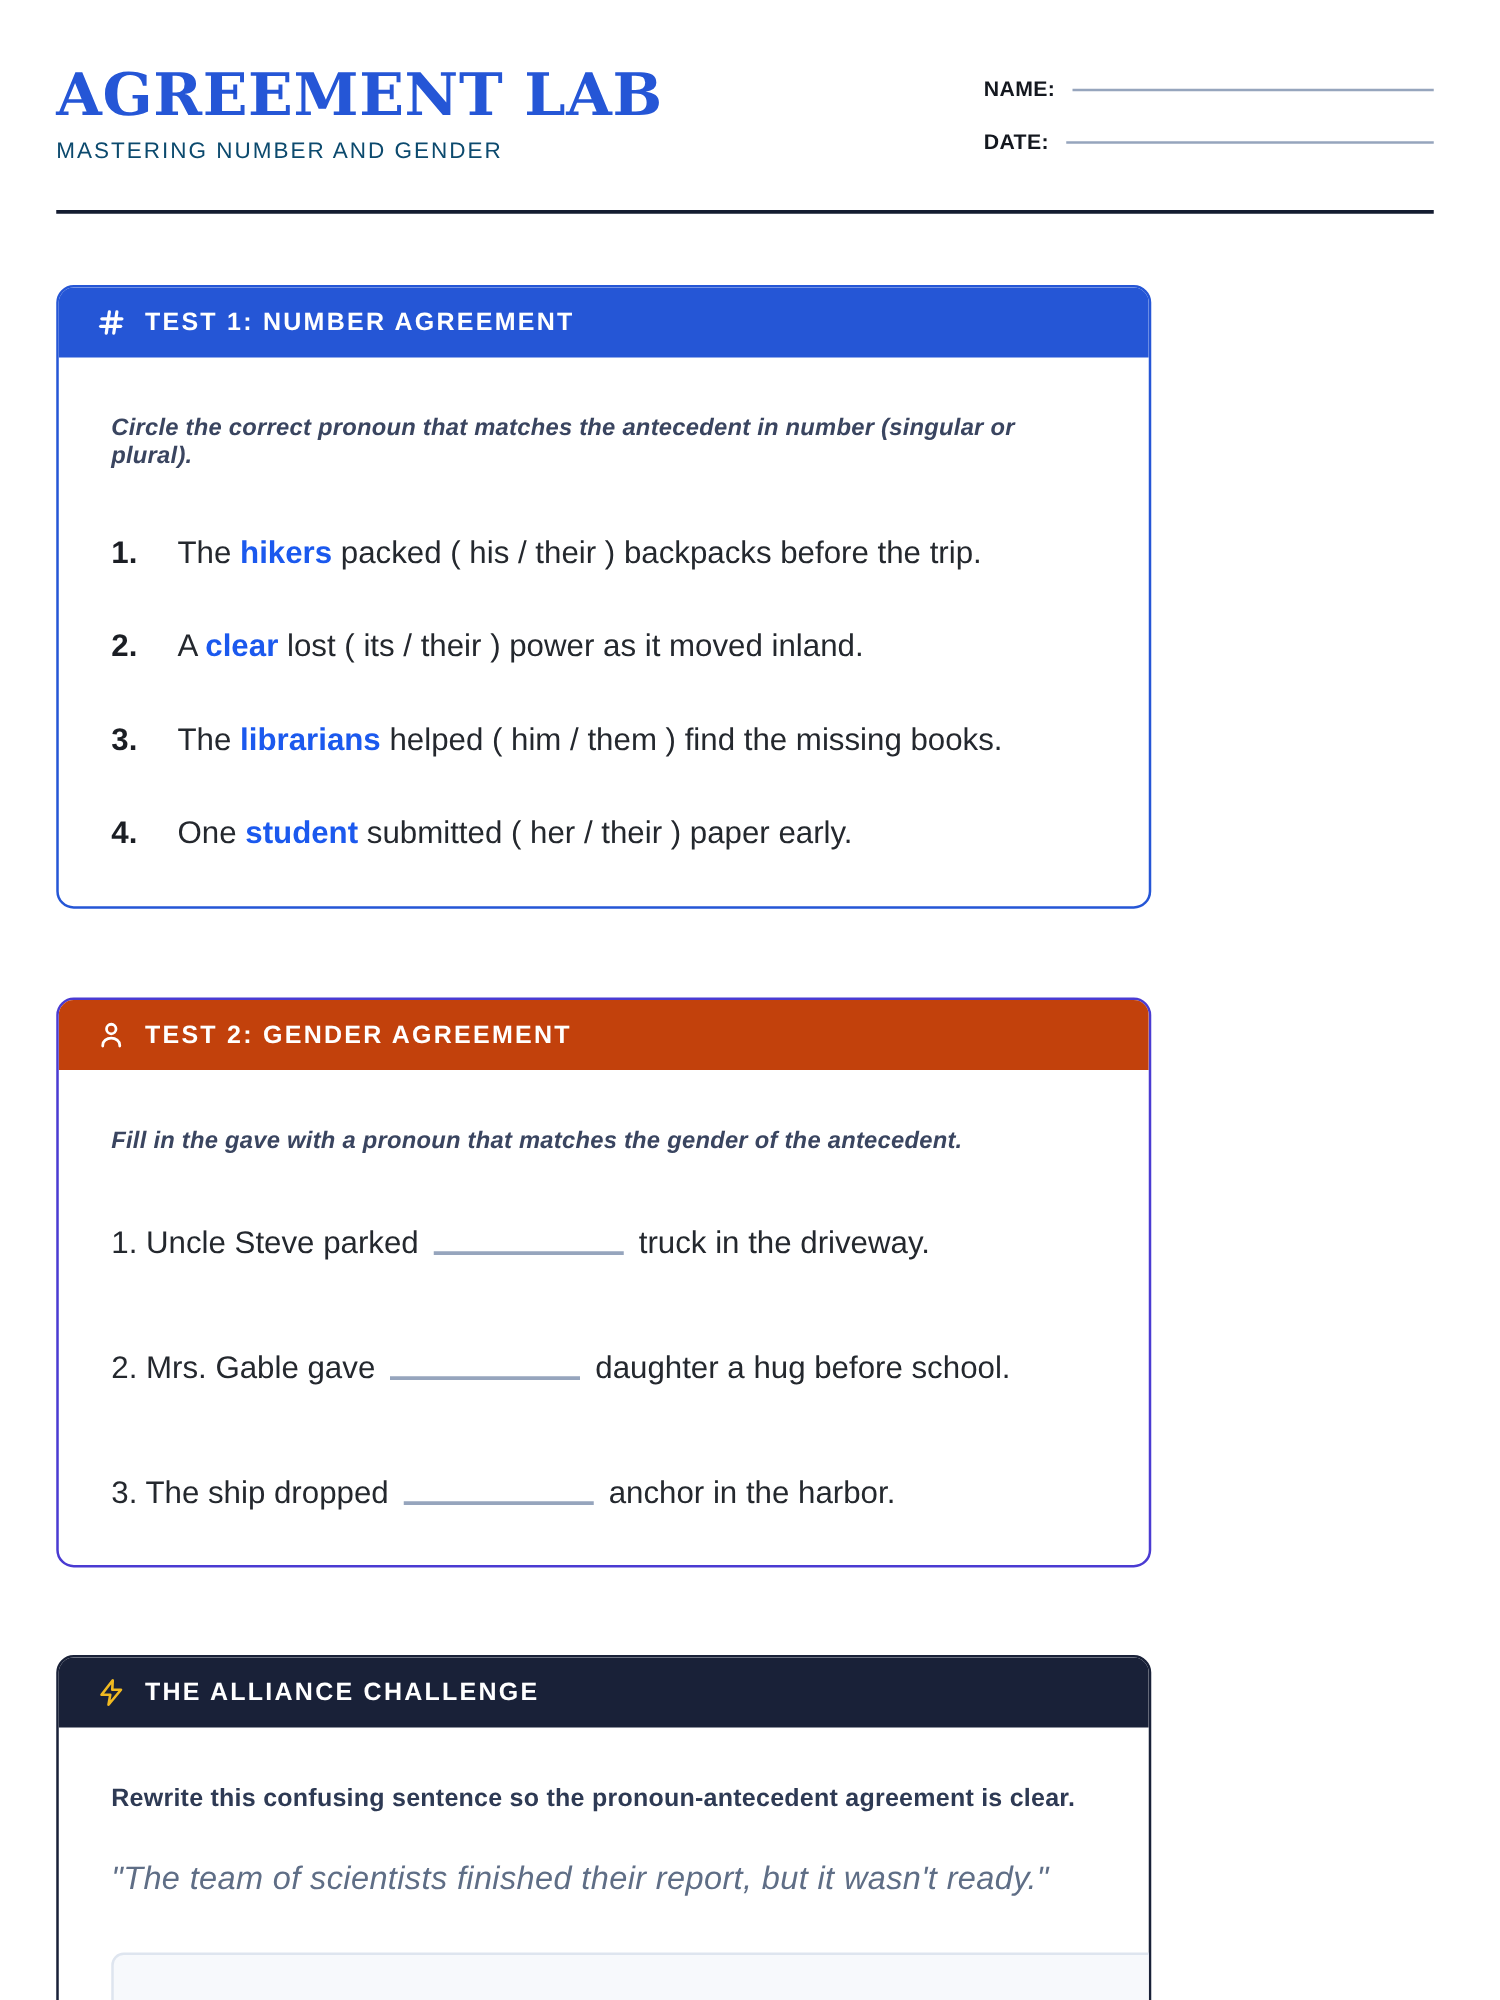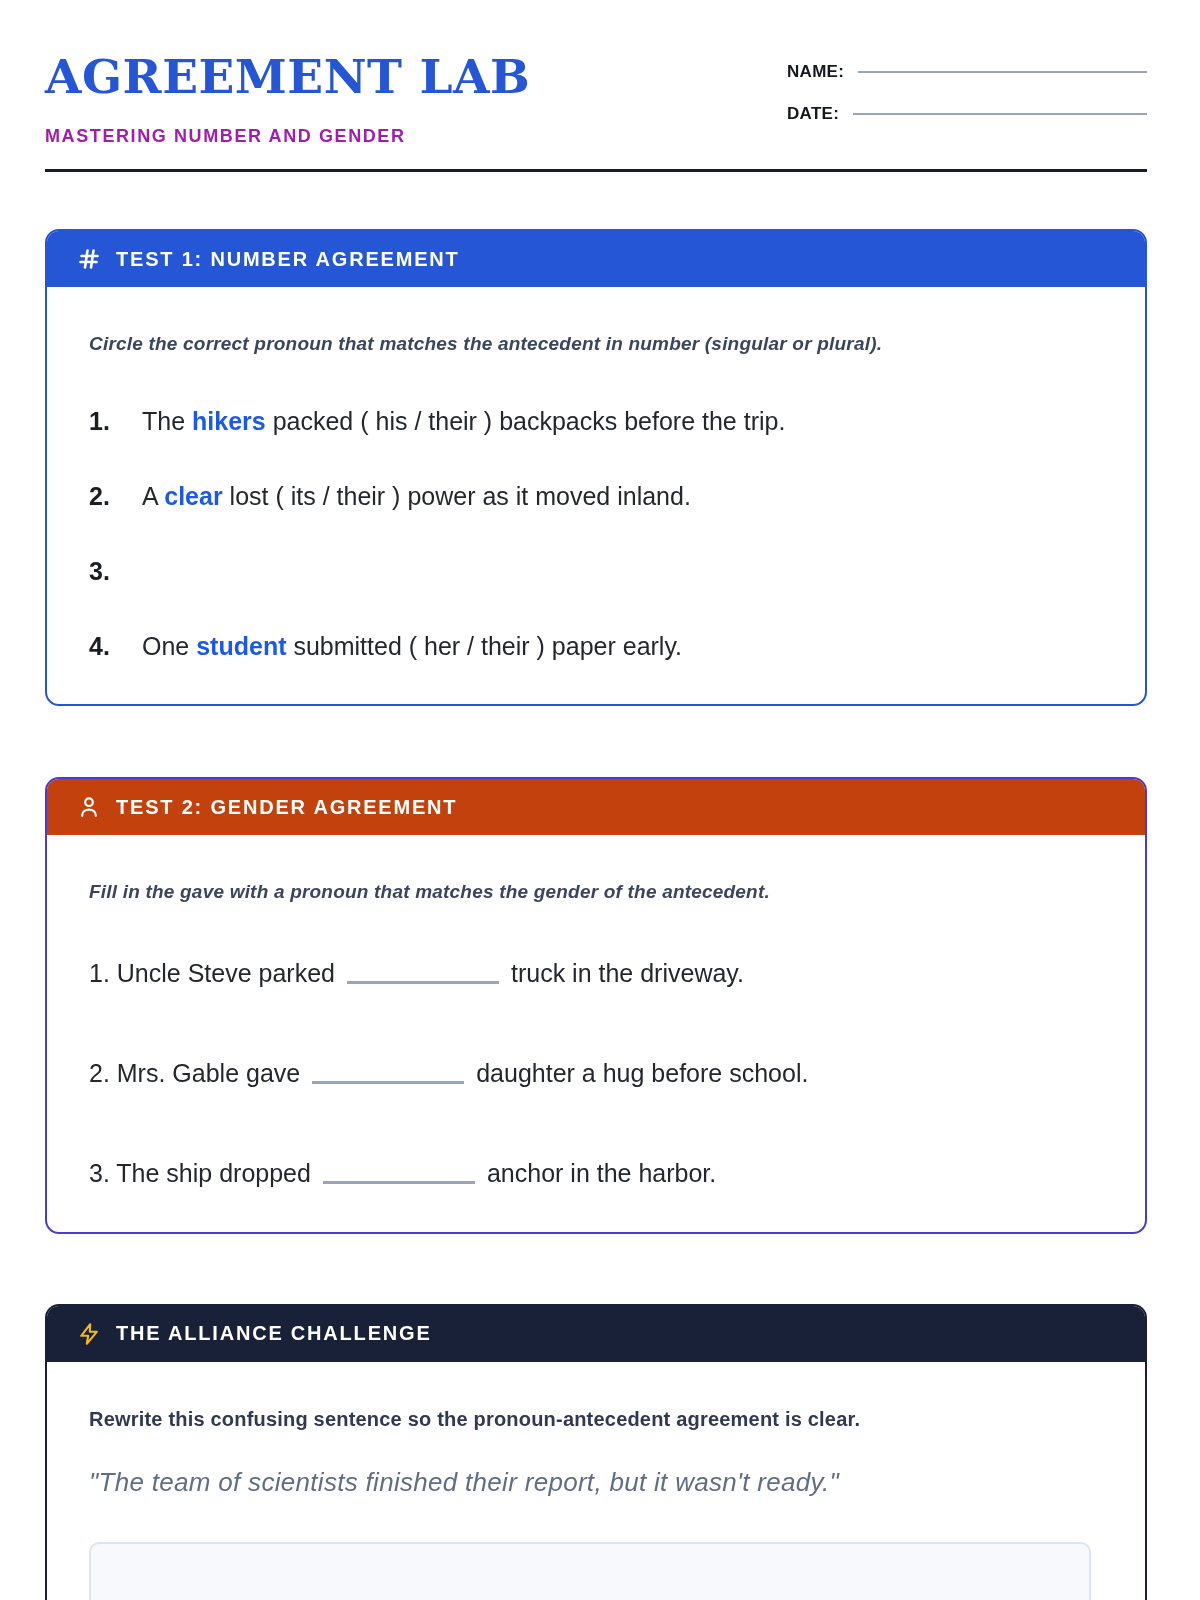--- a/index.html
+++ b/index.html
@@ -10,32 +10,32 @@
   .content { width:1102px; }
 
   
   .top { display:flex; justify-content:space-between; align-items:flex-start; }
   .title-block h1 {
     font-family:"DejaVu Serif","Liberation Serif",serif;
     font-weight:800; font-size:47px; line-height:1.05;
     color:#2556d6; letter-spacing:0.5px;
   }
   .subtitle {
-    margin-top:25px; font-size:18px; font-weight:700;
-    letter-spacing:1.6px; color:#a21caf;
+    margin-top:9px; font-size:18px; font-weight:400;
+    letter-spacing:1.6px; color:#0c4a6e;
   }
   .name-date { margin-top:10px; width:360px; }
   .nd-row { display:flex; align-items:center; margin-bottom:22px; }
   .nd-label { font-size:17px; font-weight:800; color:#14181f; letter-spacing:0.3px; white-space:nowrap; }
   .nd-line { flex:1; height:0; border-bottom:2px solid #96a5bd; margin-left:14px; }
 
   .rule { margin-top:22px; width:1102px; border:none; border-top:3.5px solid #141c30; }
 
   
-  .card { width:1102px; border-radius:14px; background:#fff; overflow:hidden; }
+  .card { width:876px; border-radius:14px; background:#fff; overflow:hidden; }
   .card-blue   { border:2px solid #2556d6; margin-top:57px; }
   .card-purple { border:2px solid #4a3bd2; margin-top:71px; }
   .card-navy   { border:2px solid #192138; margin-top:70px; height:400px; }
 
   .card-header {
     display:flex; align-items:center; gap:15px;
     padding:16px 30px; color:#ffffff;
   }
   .card-blue   .card-header { background:#2556d6; }
   .card-purple .card-header { background:#c2410c; }
@@ -120,20 +120,21 @@
           <div class="t1-item">
             <span class="t1-num">1.</span>
             <span><span>The </span><span class="kw">hikers</span><span> packed ( his / their ) backpacks before the trip.</span></span>
           </div>
           <div class="t1-item">
             <span class="t1-num">2.</span>
             <span><span>A </span><span class="kw">clear</span><span> lost ( its / their ) power as it moved inland.</span></span>
           </div>
           <div class="t1-item">
             <span class="t1-num">3.</span>
+            <span><span>The </span><span class="kw">librarians</span><span> helped ( him / them ) find the missing books.</span></span>
           </div>
           <div class="t1-item">
             <span class="t1-num">4.</span>
             <span><span>One </span><span class="kw">student</span><span> submitted ( her / their ) paper early.</span></span>
           </div>
         </div>
       </div>
     </section>
 
     <section class="card card-purple">

